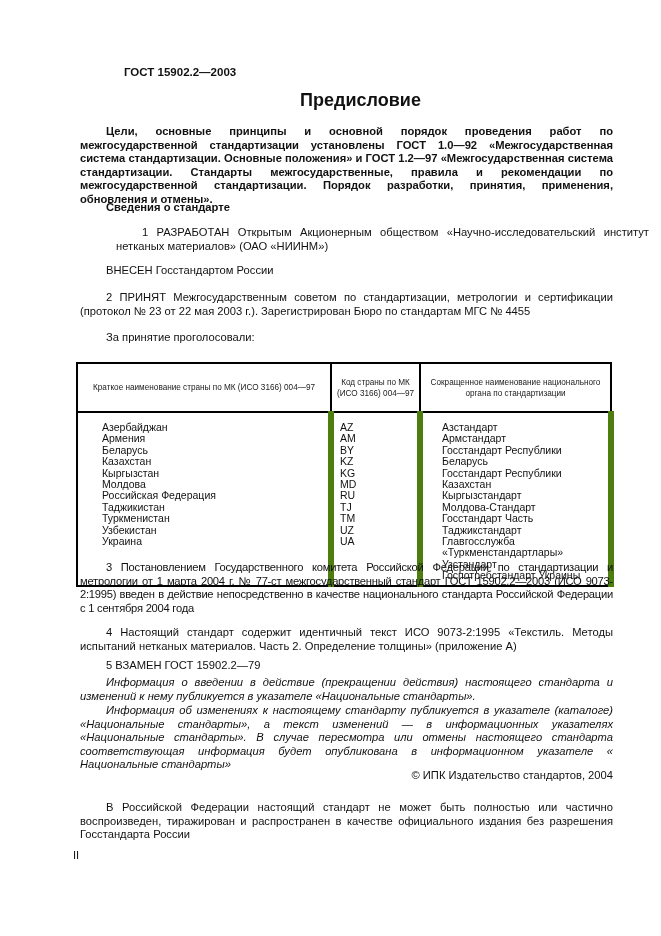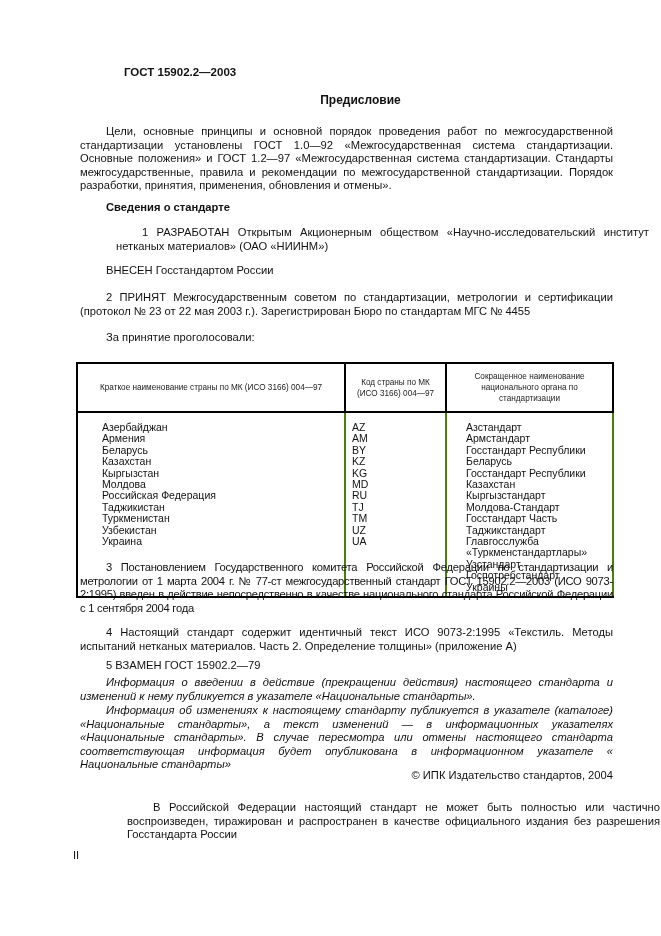--- a/index.html
+++ b/index.html
@@ -3,48 +3,48 @@
 <meta charset="utf-8">
 <style>
   html, body { margin: 0; padding: 0; background: #ffffff; }
   body {
     width: 661px; height: 936px; position: relative; overflow: hidden;
     font-family: "Liberation Sans", sans-serif; color: #111111;
     font-size: 11.2px; line-height: 13.5px;
   }
   .abs { position: absolute; }
   .header-code { left: 80px; top: 66px; font-weight: bold; font-size: 11.5px; padding-left: 44px; }
-  .title { left: 0; width: 661px; top: 94px; text-align: center; font-weight: bold; font-size: 12px; padding-left: 60px; box-sizing: border-box; }
+  .title { left: 0; width: 661px; top: 94px; text-align: center; font-weight: bold; font-size: 18px; padding-left: 60px; box-sizing: border-box; }
   .para { left: 80px; width: 533px; text-align: justify; }
   .indent { text-indent: 26px; }
   .italic { font-style: italic; }
-  .p1 { top: 125px; }
+  .p1 { top: 125px; font-weight: bold; }
   .h-sved { top: 201px; left: 106px; font-weight: bold; }
   .p-razr { top: 226px; margin-left: 36px; }
   .p-vnesen { top: 264px; left: 106px; }
   .p-prinyat { top: 291px; }
   .p-vote { top: 331px; left: 106px; }
   .p3 { top: 561px; letter-spacing: -0.25px; }
   .p4 { top: 626px; }
   .p5 { top: 659px; left: 106px; }
   .pinfo1 { top: 676px; }
   .pinfo2 { top: 704px; }
   .copyright { top: 769px; right: 48px; }
-  .p-rf { top: 801px; margin-left: 47px; }
+  .p-rf { top: 801px; }
   .page-num { top: 849px; left: 73px; }
 
   table.vote {
     position: absolute; left: 76px; top: 362px; width: 538px;
     border-collapse: collapse; font-size: 10.5px; line-height: 11.4px;
   }
   table.vote th {
     font-weight: normal; font-size: 8.2px; line-height: 11px; color: #222;
     border: 2px solid #000; height: 47px; padding: 0 4px; text-align: center; vertical-align: middle;
   }
-  table.vote td { border-left: 2px solid #000; border-right: 2px solid #4d7c0f; padding: 16px; vertical-align: top; }
+  table.vote td { border-left: 2px solid #000; border-right: 6px solid #4d7c0f; padding: 0; vertical-align: top; }
   table.vote tbody tr:first-child td { padding-top: 9px; }
   table.vote tbody tr:last-child td { border-bottom: 2px solid #000; padding-bottom: 3px; }
   .c1 { width: 226px; padding-left: 24px !important; }
   .c2 { width: 77px; text-align: left; padding-left: 6px !important; }
   .c3 { padding-left: 19px !important; border-radius: 30px; }
   .c1 span, .c2 span, .c3 span { display: block; }
 </style>
 </head>
 <body>
 

